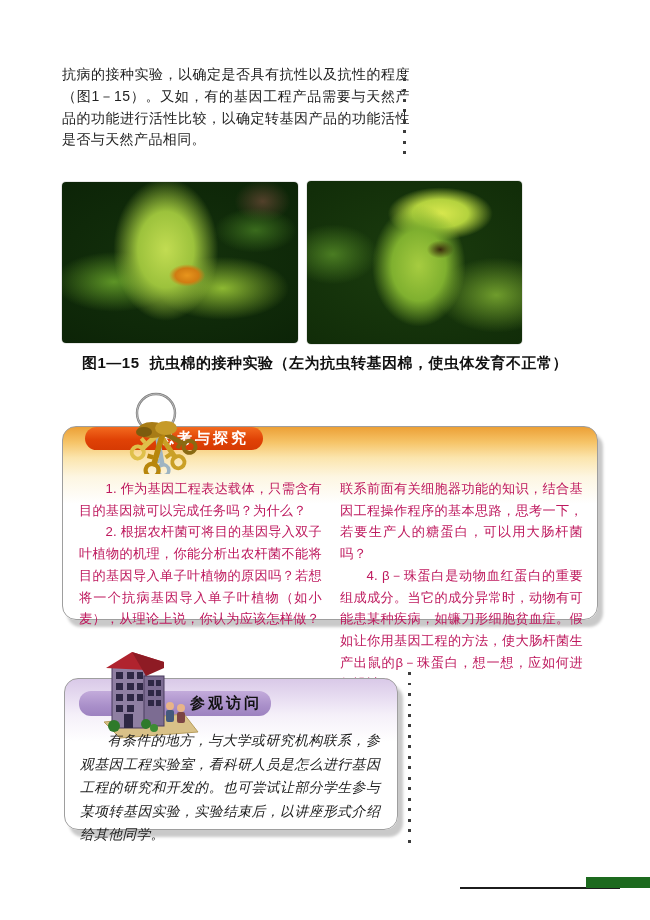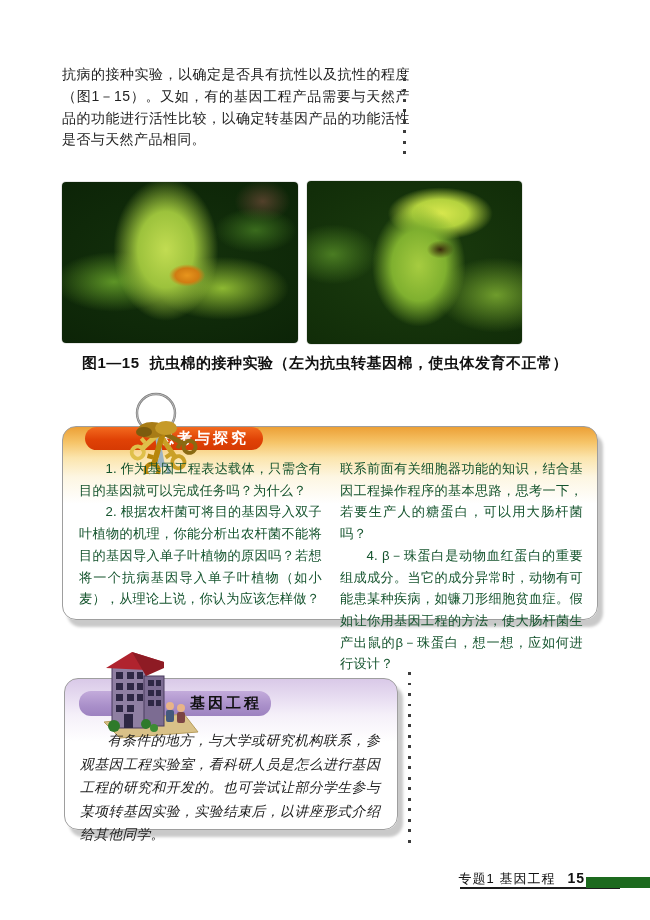--- a/index.html
+++ b/index.html
@@ -75,23 +75,23 @@
     background:linear-gradient(180deg,#f36a1e 0%,#e04206 55%,#d63a03 100%);
     display:flex;align-items:center;justify-content:flex-end;
     padding-right:14px;box-sizing:border-box;
   }
   .think-title{
     font-size:15px;font-weight:bold;color:#ffffff;letter-spacing:3px;
   }
   .keys-svg{position:absolute;left:92px;top:392px;width:160px;height:82px;}
   
   .col{
-    position:absolute;top:458px;width:243px;
+    position:absolute;top:478px;width:243px;
     font-size:13.2px;line-height:21.7px;letter-spacing:.2px;
-    text-align:justify;color:#14532d;
+    text-align:justify;color:#be185d;
   }
   .col-left{left:79px;}
   .col-right{left:340px;}
   .col p{margin:0;}
   .col p.q{text-indent:2em;}
   .col p.cont{text-indent:0;}
   
   .visit-pill{
     position:absolute;left:79px;top:691px;width:192px;height:25px;border-radius:12px;
     background:linear-gradient(180deg,#c3abdb 0%,#a98fc9 60%,#9d82c0 100%);
@@ -227,24 +227,21 @@
     <circle cx="60" cy="74" r="5" fill="#2f7a2a"></circle>
     <circle cx="68" cy="78" r="4" fill="#3c8c33"></circle>
 
     <g>
       <circle cx="84" cy="56" r="4" fill="#e8b488"></circle>
       <rect x="80" y="60" width="8" height="12" rx="2" fill="#44597c"></rect>
       <circle cx="95" cy="58" r="4" fill="#e8b488"></circle>
       <rect x="91" y="62" width="8" height="11" rx="2" fill="#7c4444"></rect>
     </g>
   </svg>
-  <div class="visit-title">基因工程</div>
+  <div class="visit-title">参观访问</div>
   <div class="visit-body">
     <p>有条件的地方，与大学或研究机构联系，参观基因工程实验室，看科研人员是怎么进行基因工程的研究和开发的。也可尝试让部分学生参与某项转基因实验，实验结束后，以讲座形式介绍给其他同学。</p>
   </div>
 
-  <div class="footer-text">
-    <span>专题1 基因工程</span><span class="pagenum">15</span>
-  </div>
   <div class="footer-rule"></div>
   <div class="footer-bar"></div>
 
 </div>
 
 </body></html>

